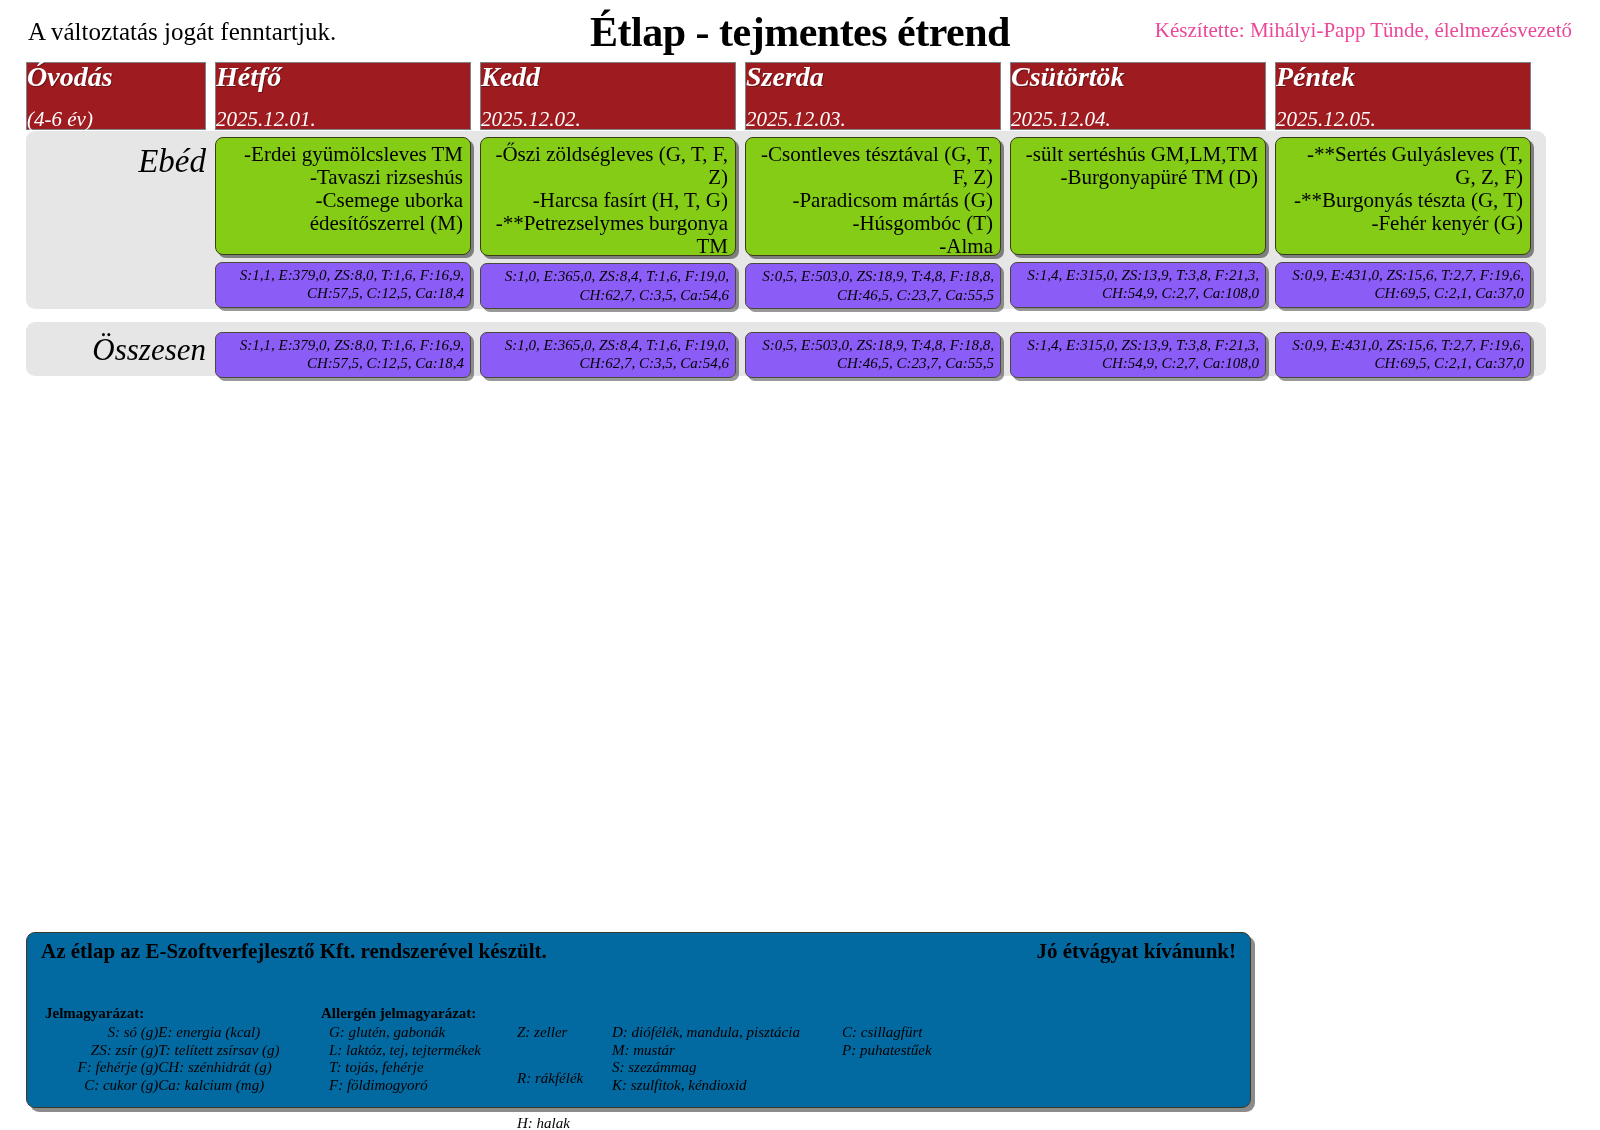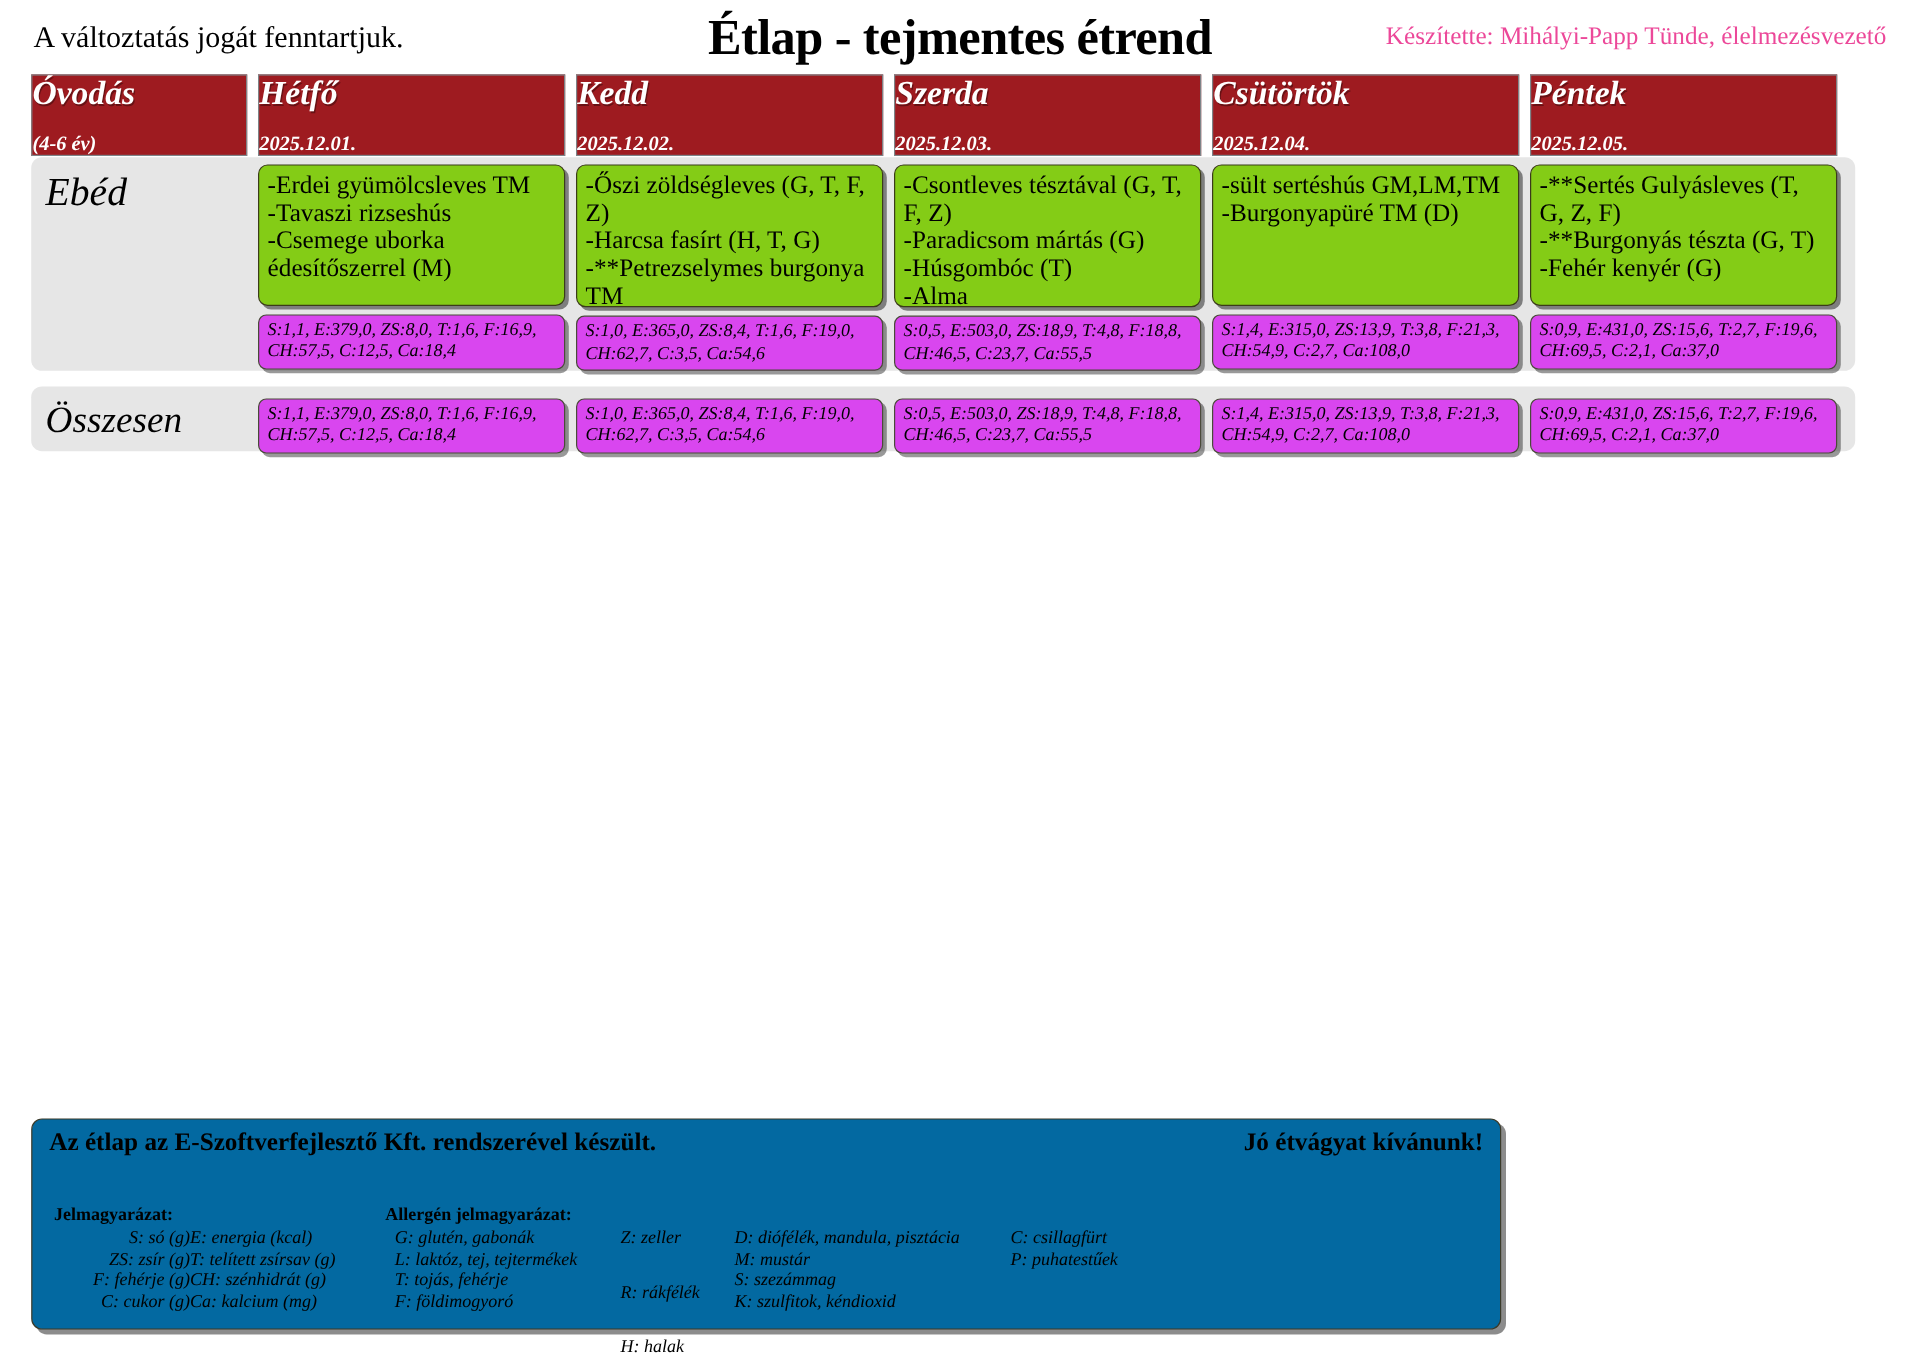--- a/index.html
+++ b/index.html
@@ -46,38 +46,39 @@
     font-style: italic;
     padding-top: 2px;
   }
   .hcell.first { width: 180px; }
   .hcell.day  { width: 256px; }
   .hcell .hname {
     font-size: 28px; font-weight: bold; line-height: 1.05;
     text-shadow: 1px 1px 0 rgba(0,0,0,.35);
   }
   .hcell .hsub {
-    font-size: 17px; font-weight: bold; line-height: 1.2;
+    font-size: 21px; font-weight: normal; line-height: 1.2;
     margin-top: 16px;
   }
 
   
   .band {
     position: absolute; left: 26px;
     width: 1520px;
     background: #e6e6e6;
     border-radius: 9px;
   }
   .band-lunch { top: 131px; height: 178px; }
   .band-total { top: 322px; height: 54px; }
 
   .band-inner {
     position: relative; width: 100%; height: 100%;
     display: flex; gap: 9px;
     padding: 6px 0 0 0;
+    text-align: right;
   }
   .rowlabel {
     flex: 0 0 180px;
     font-size: 33px; font-style: italic;
     color: #000;
     padding: 6px 0 0 12px;
   }
   .band-total .rowlabel { padding-top: 4px; font-size: 31px; }
 
   .col {
@@ -94,21 +95,21 @@
     padding: 5px 7px 6px 7px;
     font-size: 21px;
     line-height: 1.10;
     color: #000;
     min-height: 118px;
   }
   .dish div { white-space: normal; }
 
   
   .nutri {
-    background: #d946ef;
+    background: #8b5cf6;
     border: 1px solid #4a4a3a;
     border-radius: 7px;
     box-shadow: 3px 3px 0 rgba(0,0,0,.40);
     padding: 3px 6px 4px 7px;
     font-size: 15px;
     font-style: italic;
     line-height: 1.22;
     color: #000;
     margin-top: 7px;
   }

